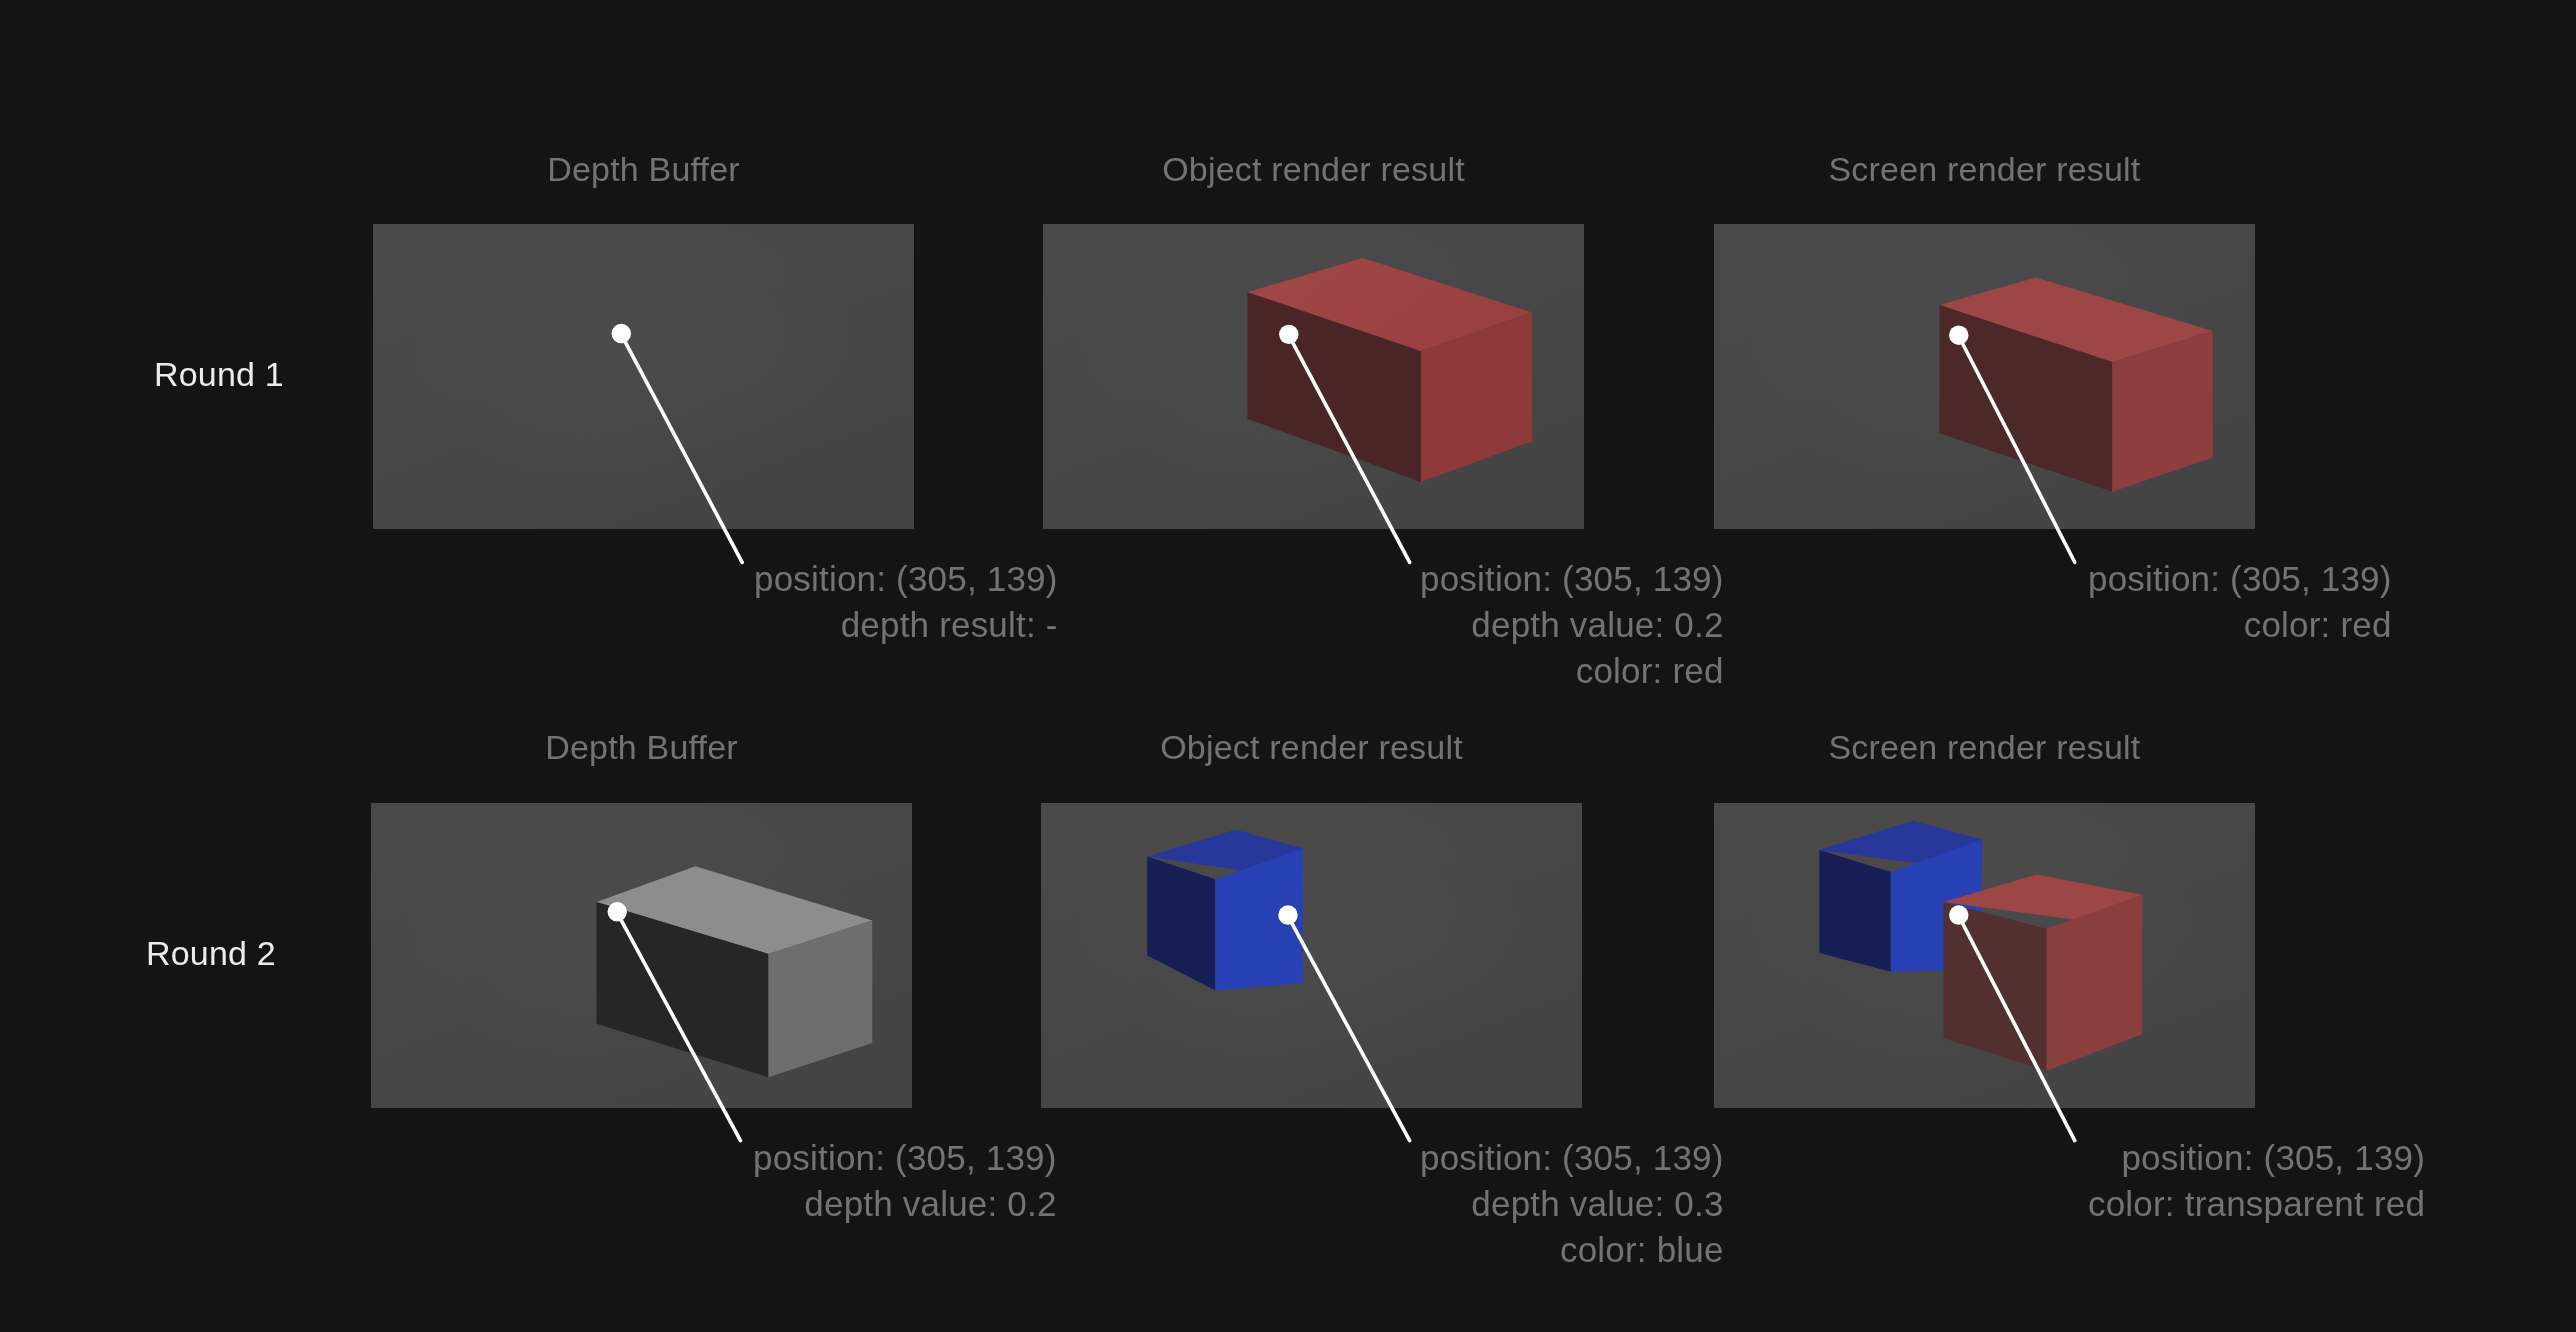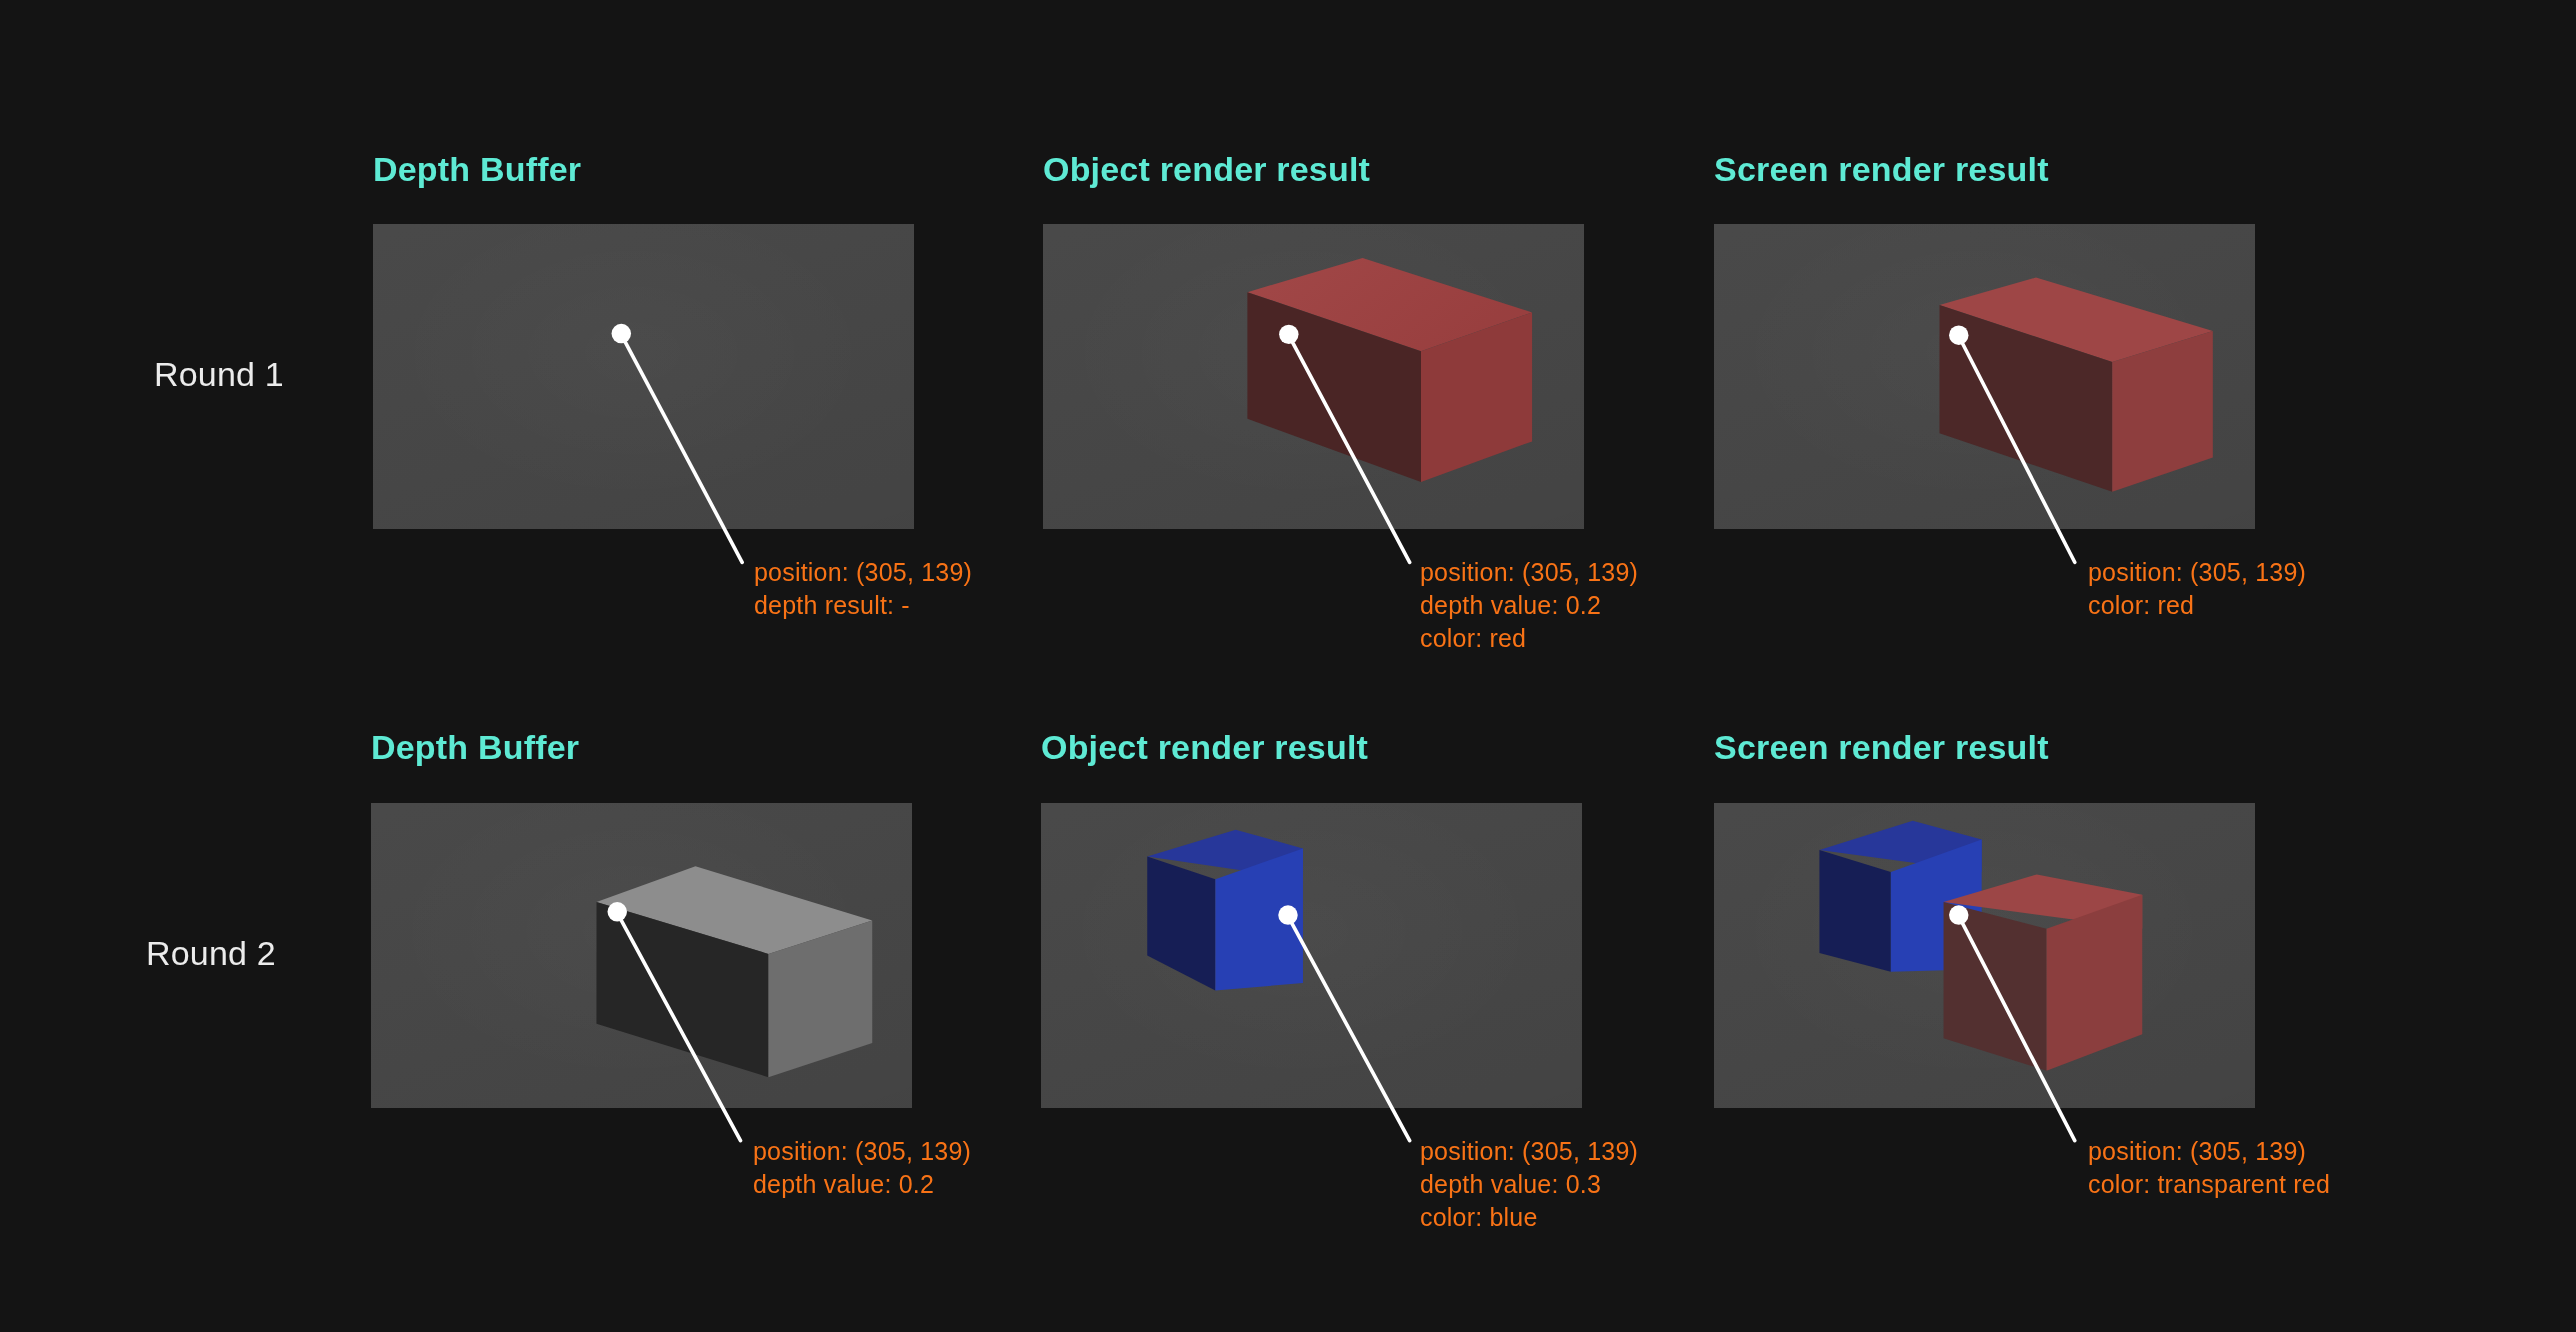--- a/index.html
+++ b/index.html
@@ -29,24 +29,24 @@
     color: #ececec;
     letter-spacing: 0.2px;
     white-space: nowrap;
     text-align: center;
   }
 
   
   .panel-title {
     position: absolute;
     font-size: 34px;
-    color: #5eead4;
+    color: #737373;
     white-space: nowrap;
+    text-align: center;
     letter-spacing: 0.2px;
-    font-weight: bold;
   }
 
   
   .viewport {
     position: absolute;
     background: #474747;
     overflow: hidden;
   }
   .viewport .noise {
     position: absolute;
@@ -72,25 +72,26 @@
   .annot-line {
     stroke: #ffffff;
     stroke-width: 4.5;
     stroke-linecap: round;
     fill: none;
   }
   .annot-dot { fill: #ffffff; }
 
   .annot-text {
     position: absolute;
-    font-size: 25px;
+    font-size: 35px;
     line-height: 1.32;
-    color: #f97316;
+    color: #737373;
     white-space: nowrap;
     letter-spacing: 0.2px;
+    text-align: right;
   }
   .annot-text div { margin: 0; padding: 0; }
 </style>
 </head>
 <body>
 
 <div class="stage">
 
   <div class="row-label" style="left:154px; top:355px;">Round 1</div>
   <div class="row-label" style="left:146px; top:934px;">Round 2</div>

